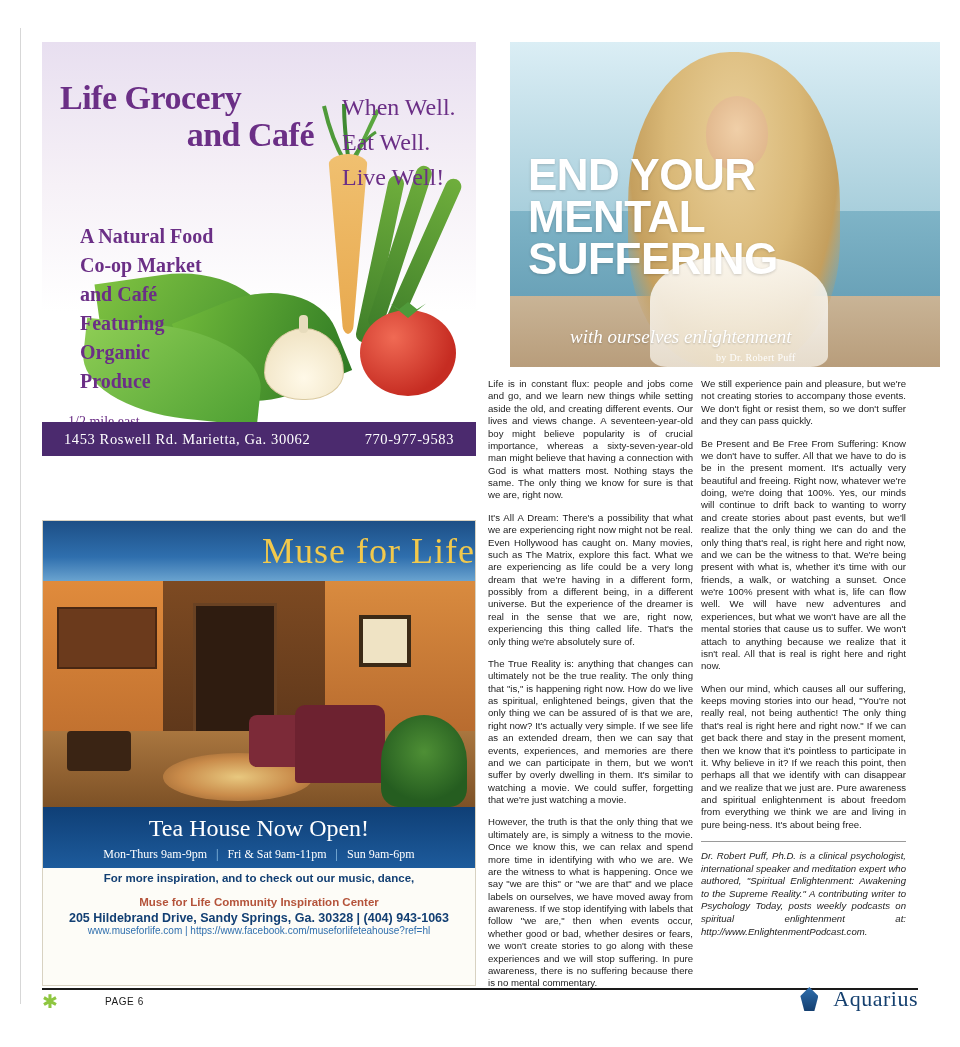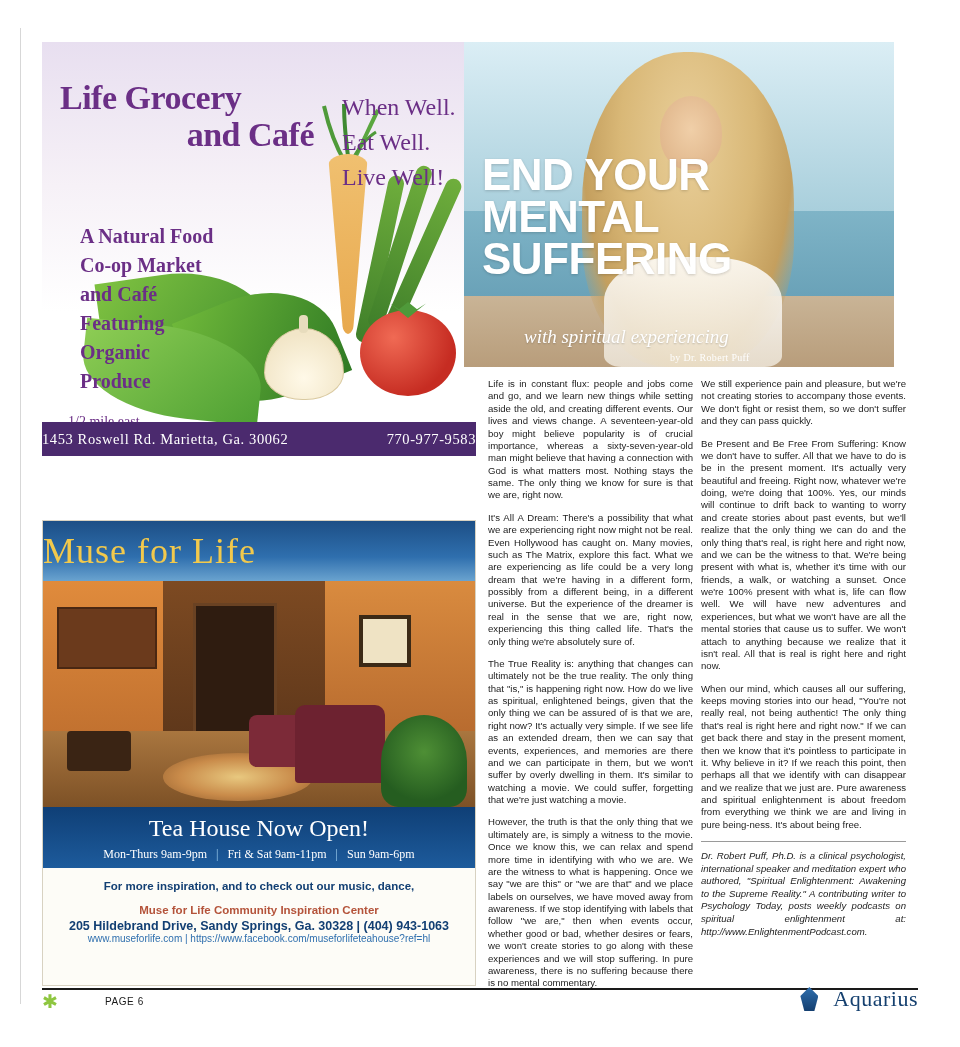--- a/index.html
+++ b/index.html
@@ -73,21 +73,21 @@
     font-family: "Liberation Serif", serif;
     font-size: 14px;
     line-height: 1.4;
   }
   .lg-bar {
     position: absolute; left: 0; bottom: 46px; width: 100%; height: 34px;
     background: #4b2a6e;
     color: #fff;
     display: flex; align-items: center; justify-content: space-between;
     box-sizing: border-box;
-    padding: 0 0;
+    padding: 0 22px;
     font-family: "Liberation Serif", serif;
     font-size: 14.5px;
     letter-spacing: 0.6px;
   }
   .lg-bar2 {
     position: absolute; left: 0; bottom: 12px; width: 100%;
     text-align: center;
     color: #4b2a6e;
     font-size: 10.5px;
     letter-spacing: 3px;
@@ -146,21 +146,21 @@
     position: absolute; left: 0; top: 478px;
     width: 434px; height: 466px;
     background: #fdfcf7;
     border: 1px solid #d8d2c2;
     box-sizing: border-box;
     overflow: hidden;
   }
   .muse-head {
     height: 60px;
     background: linear-gradient(180deg,#1d4f86 0%, #2f6fae 60%, #6aa3cf 100%);
-    display:flex; align-items:center; justify-content:flex-start;
+    display:flex; align-items:center; justify-content:flex-end;
   }
   .muse-head .t {
     font-family: "Liberation Serif", serif;
     font-size: 36px;
     color: #f2c94c;
     letter-spacing: 1px;
   }
   .muse-photo {
     position: relative;
     height: 226px;
@@ -202,38 +202,38 @@
     font-size: 24px;
     color:#ffffff;
   }
   .muse-tea .t2 {
     font-family: "Liberation Serif", serif;
     font-size: 12px;
     margin-top: 5px;
     color:#ffffff;
   }
   .muse-tea .sep { color:#9fd0ef; padding: 0 6px; }
-  .muse-foot { padding: 10px 10px 8px; text-align:center; }
+  .muse-foot { padding: 2px 10px 8px; text-align:center; }
   .muse-foot .f1 {
     color:#123f73; font-weight:bold; font-size: 11.5px; line-height:1.45;
   }
   .muse-foot .f2 {
     color:#b4533a; font-weight:bold; font-size: 11.5px; margin-top: 9px;
   }
   .muse-foot .f3 {
     color:#123f73; font-weight:bold; font-size: 12.5px; margin-top: 3px;
   }
   .muse-foot .f4 {
     color:#2f6fae; font-size: 10px; 
   }
 
   
   .right-col {
     position: absolute;
-    left: 464px; top: 42px;
+    left: 510px; top: 42px;
     width: 430px;
   }
   .hero {
     position: relative;
     width: 430px; height: 325px;
     overflow: hidden;
     background: linear-gradient(180deg,#cfe6ef 0%, #a8cfdd 40%, #7fb0c4 70%, #cbb89b 100%);
   }
   .hero .sky { position:absolute; left:0; top:0; width:100%; height:52%;
     background: linear-gradient(180deg,#dbeef5,#a9cfdc); }
@@ -454,21 +454,21 @@
       <div class="sea"></div>
       <div class="sand"></div>
       <div class="hair"></div>
       <div class="face"></div>
       <div class="dress"></div>
       <div class="hero-title">
         <div>END YOUR</div>
         <div>MENTAL</div>
         <div>SUFFERING</div>
       </div>
-      <div class="hero-sub">with spiritual experiencing</div>
+      <div class="hero-sub">with ourselves enlightenment</div>
       <div class="hero-by">by Dr. Robert Puff</div>
     </div>
   </div>
 
   <div class="article">
     <div class="col">
       <p>Life is in constant flux: people and jobs come and go, and we learn new things while setting aside the old, and creating different events. Our lives and views change. A seventeen-year-old boy might believe popularity is of crucial importance, whereas a sixty-seven-year-old man might believe that having a connection with God is what matters most. Nothing stays the same. The only thing we know for sure is that we are, right now.</p>
       <p>It's All A Dream: There's a possibility that what we are experiencing right now might not be real. Even Hollywood has caught on. Many movies, such as The Matrix, explore this fact. What we are experiencing as life could be a very long dream that we're having in a different form, possibly from a different being, in a different universe. But the experience of the dreamer is real in the sense that we are, right now, experiencing this thing called life. That's the only thing we're absolutely sure of.</p>
       <p>The True Reality is: anything that changes can ultimately not be the true reality. The only thing that "is," is happening right now. How do we live as spiritual, enlightened beings, given that the only thing we can be assured of is that we are, right now? It's actually very simple. If we see life as an extended dream, then we can say that events, experiences, and memories are there and we can participate in them, but we won't suffer by overly dwelling in them. It's similar to watching a movie. We could suffer, forgetting that we're just watching a movie.</p>
       <p>However, the truth is that the only thing that we ultimately are, is simply a witness to the movie. Once we know this, we can relax and spend more time in identifying with who we are. We are the witness to what is happening. Once we say "we are this" or "we are that" and we place labels on ourselves, we have moved away from awareness. If we stop identifying with labels that follow "we are," then when events occur, whether good or bad, whether desires or fears, we won't create stories to go along with these experiences and we will stop suffering. In pure awareness, there is no suffering because there is no mental commentary.</p>

